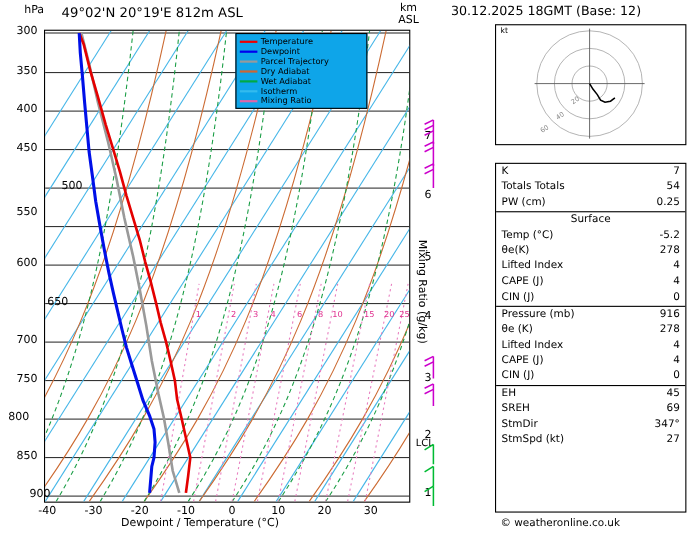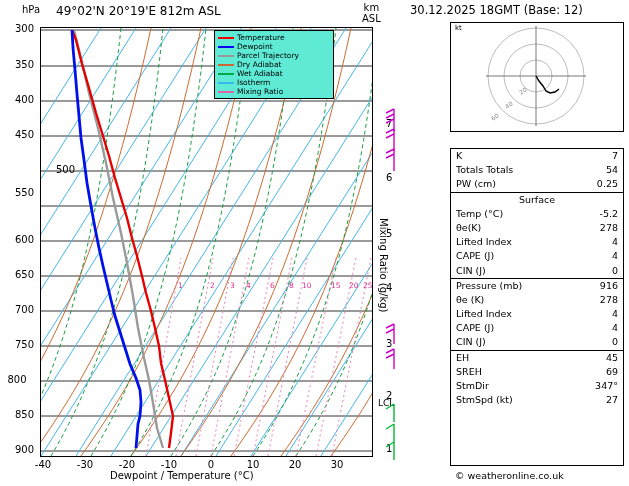--- a/index.html
+++ b/index.html
@@ -7,21 +7,21 @@
   .abs{position:absolute;}
   #skewt-panel{left:0;top:0;width:400px;height:486px;}
   #title{left:56px;top:4px;font-size:12px;color:#000;white-space:nowrap;}
   #hpa-label{left:22px;top:4px;font-size:10px;color:#000;}
   #km-label{left:362px;top:2px;font-size:10px;color:#000;text-align:center;line-height:11px;}
   #plot{left:40px;top:27px;width:333px;height:430px;border:1px solid #000;box-sizing:border-box;background:#fff;}
   #plot svg{display:block;}
   .ytick{position:absolute;font-size:10px;color:#000;text-align:right;width:34px;}
   .xtick{position:absolute;font-size:10px;color:#000;text-align:center;width:30px;}
   #xaxis-label{left:110px;top:470px;font-size:10px;color:#000;}
-  #legend{position:absolute;left:214px;top:30px;width:120px;font-size:7.5px;background:#5eead4;border:1px solid #000;padding:2px 3px;box-sizing:border-box;}
+  #legend{position:absolute;left:214px;top:30px;width:120px;font-size:7.5px;background:#0ea5e9;border:1px solid #000;padding:2px 3px;box-sizing:border-box;}
   .legrow{display:flex;align-items:center;height:9px;}
   .legline{width:16px;height:0;border-top-width:2px;border-top-style:solid;margin-right:3px;}
   .legtxt{color:#000;font-size:7.5px;line-height:9px;}
   #mixing-label{position:absolute;left:378px;top:218px;font-size:10px;color:#000;writing-mode:vertical-rl;text-orientation:mixed;}
   .kmtick{position:absolute;font-size:10px;color:#000;}
   #lcl-label{position:absolute;left:378px;top:398px;font-size:9px;color:#000;}
   
   #right{left:404px;top:0;width:225px;height:486px;}
   #date-header{left:410px;top:3px;font-size:11.5px;color:#000;font-weight:normal;}
   #hodo-box{left:450px;top:22px;width:172px;height:108px;border:1px solid #000;background:#fff;}
@@ -137,26 +137,26 @@
     </svg>
   </div>
 
   <div class="ytick" style="left:0px;top:23px;">300</div>
   <div class="ytick" style="left:0px;top:59px;">350</div>
   <div class="ytick" style="left:0px;top:94px;">400</div>
   <div class="ytick" style="left:0px;top:129px;">450</div>
   <div class="ytick" style="left:0px;top:164px;padding-left:41px;">500</div>
   <div class="ytick" style="left:0px;top:187px;">550</div>
   <div class="ytick" style="left:0px;top:234px;">600</div>
-  <div class="ytick" style="left:0px;top:269px;">650</div>
+  <div class="ytick" style="left:0px;top:269px;padding-left:28px;">650</div>
   <div class="ytick" style="left:0px;top:304px;">700</div>
   <div class="ytick" style="left:0px;top:339px;">750</div>
   <div class="ytick" style="left:0px;top:374px;text-align:center;">800</div>
   <div class="ytick" style="left:0px;top:409px;">850</div>
-  <div class="ytick" style="left:0px;top:444px;">900</div>
+  <div class="ytick" style="left:12px;top:444px;">900</div>
 
   <div class="xtick" style="left:28px;top:459px;">-40</div>
   <div class="xtick" style="left:70px;top:459px;">-30</div>
   <div class="xtick" style="left:112px;top:459px;">-20</div>
   <div class="xtick" style="left:154px;top:459px;">-10</div>
   <div class="xtick" style="left:196px;top:459px;">0</div>
   <div class="xtick" style="left:238px;top:459px;">10</div>
   <div class="xtick" style="left:280px;top:459px;">20</div>
   <div class="xtick" style="left:322px;top:459px;">30</div>
 

